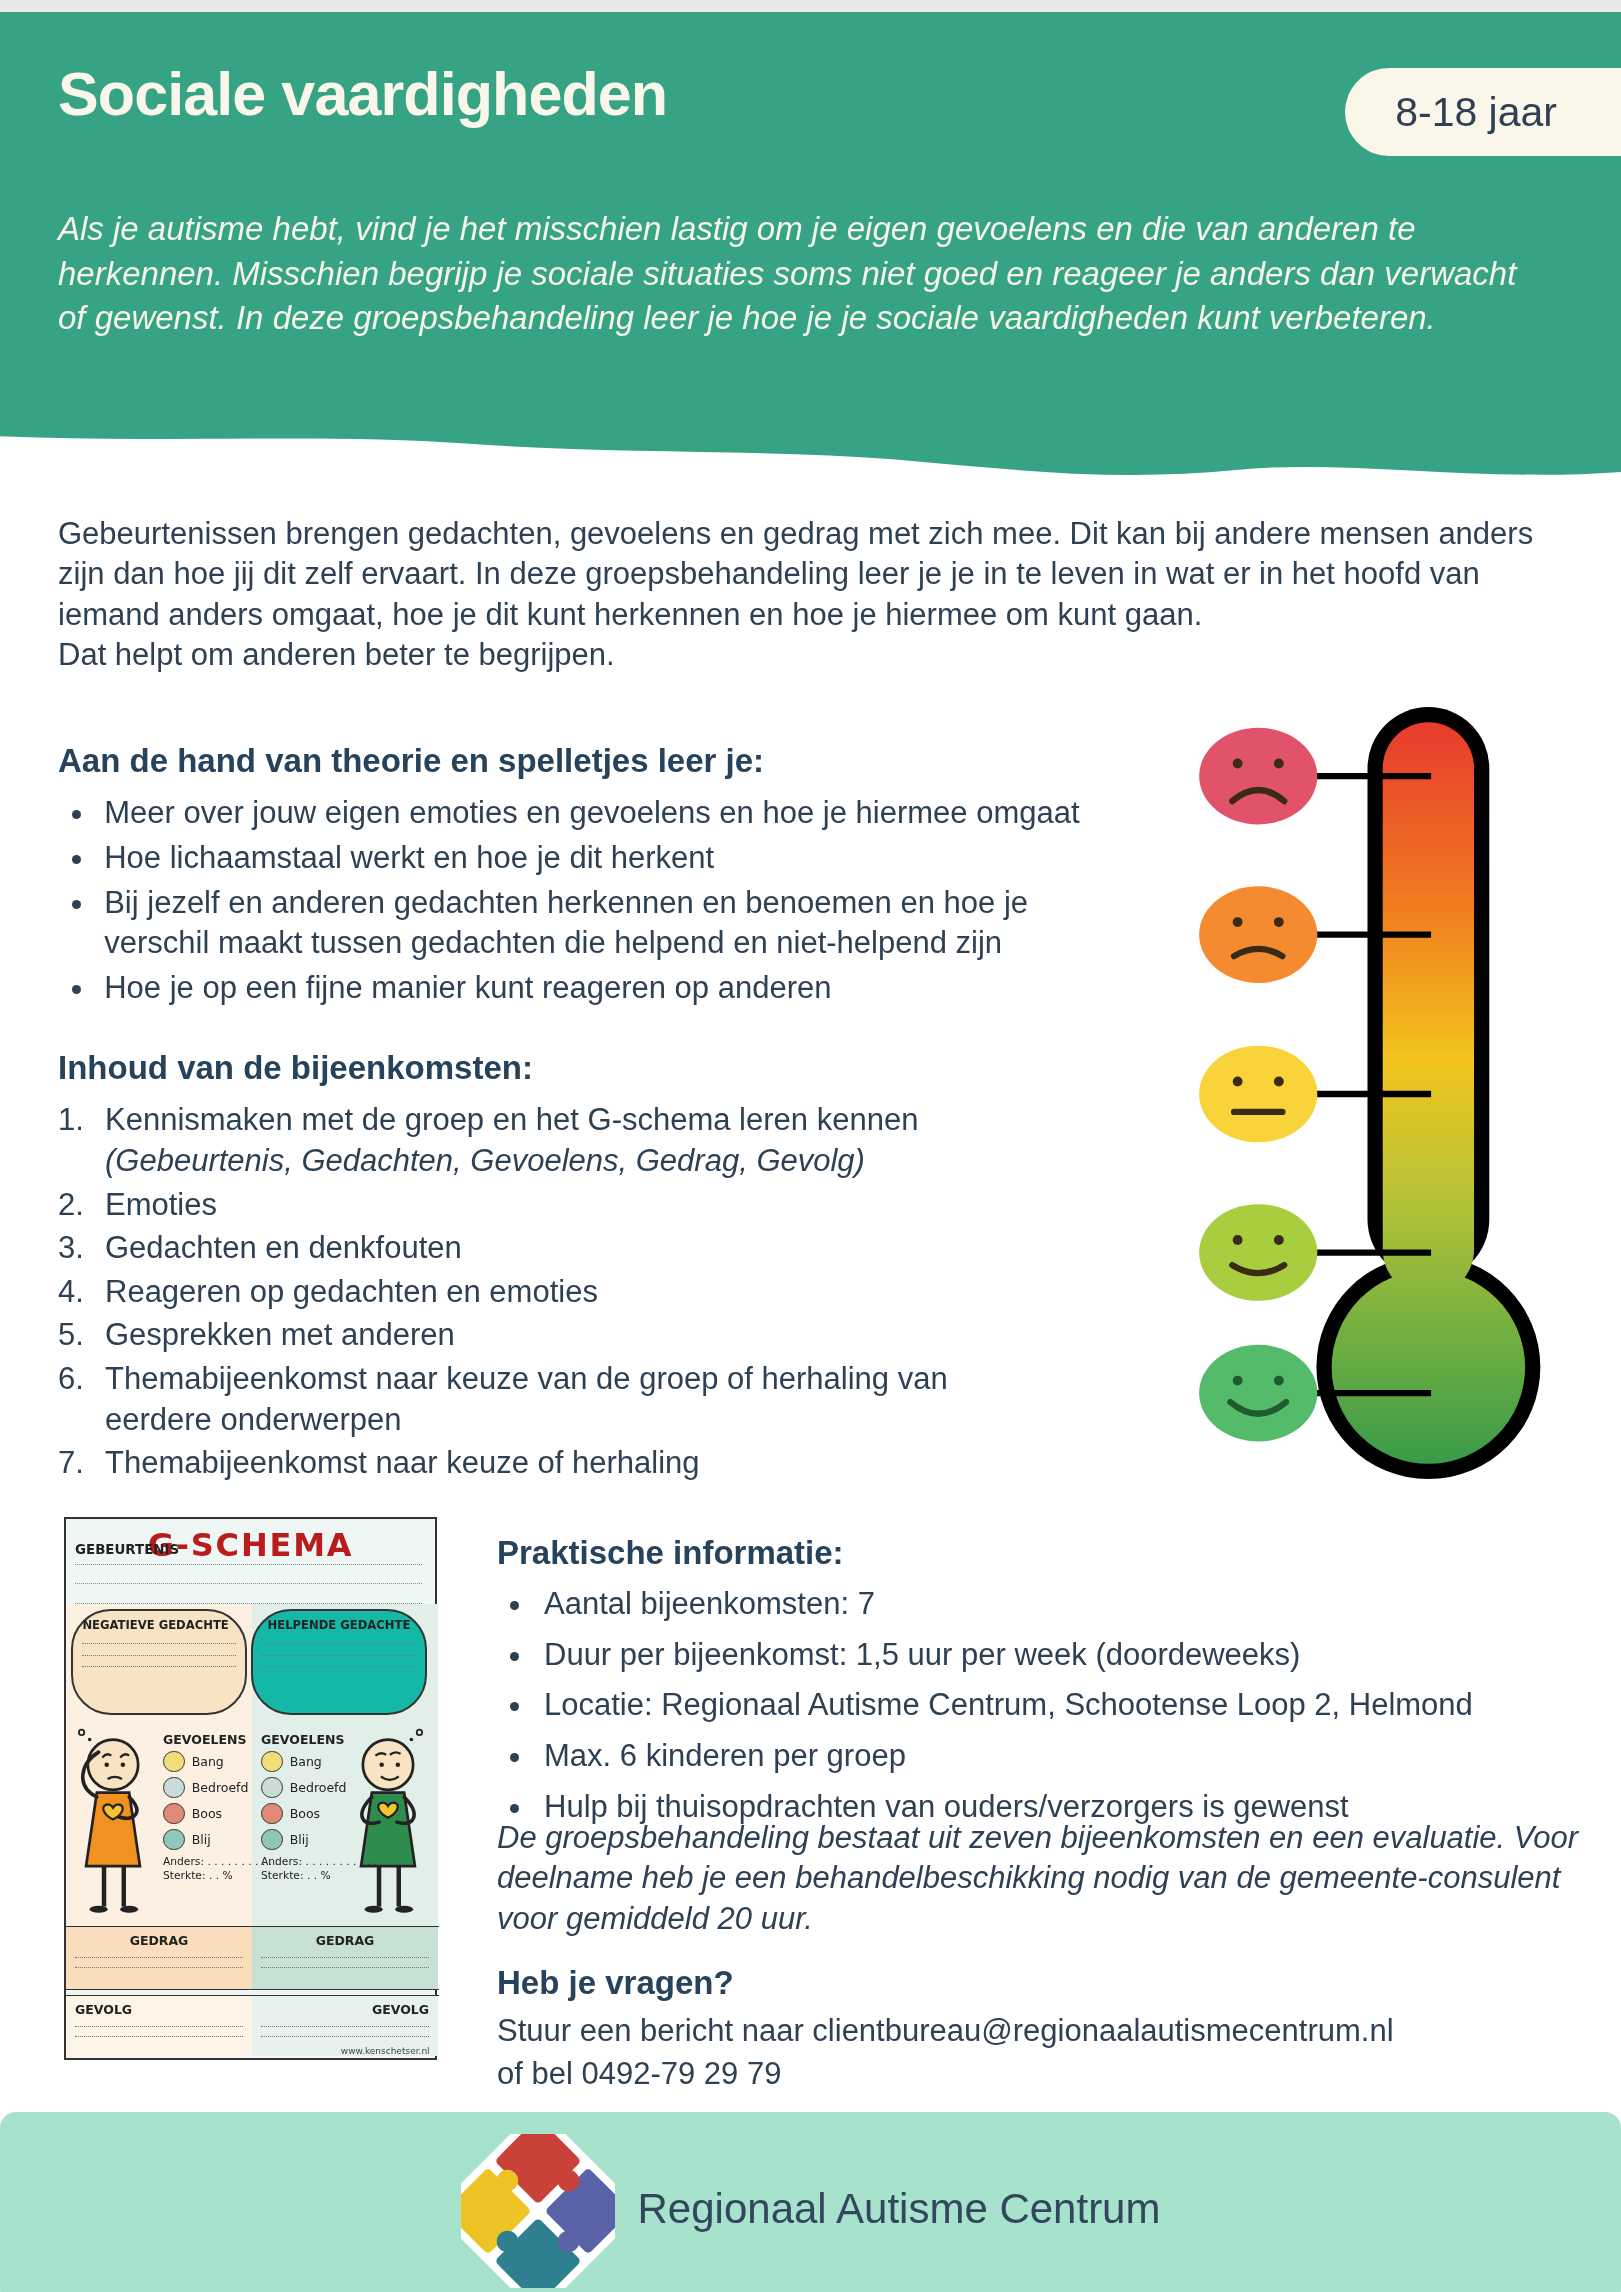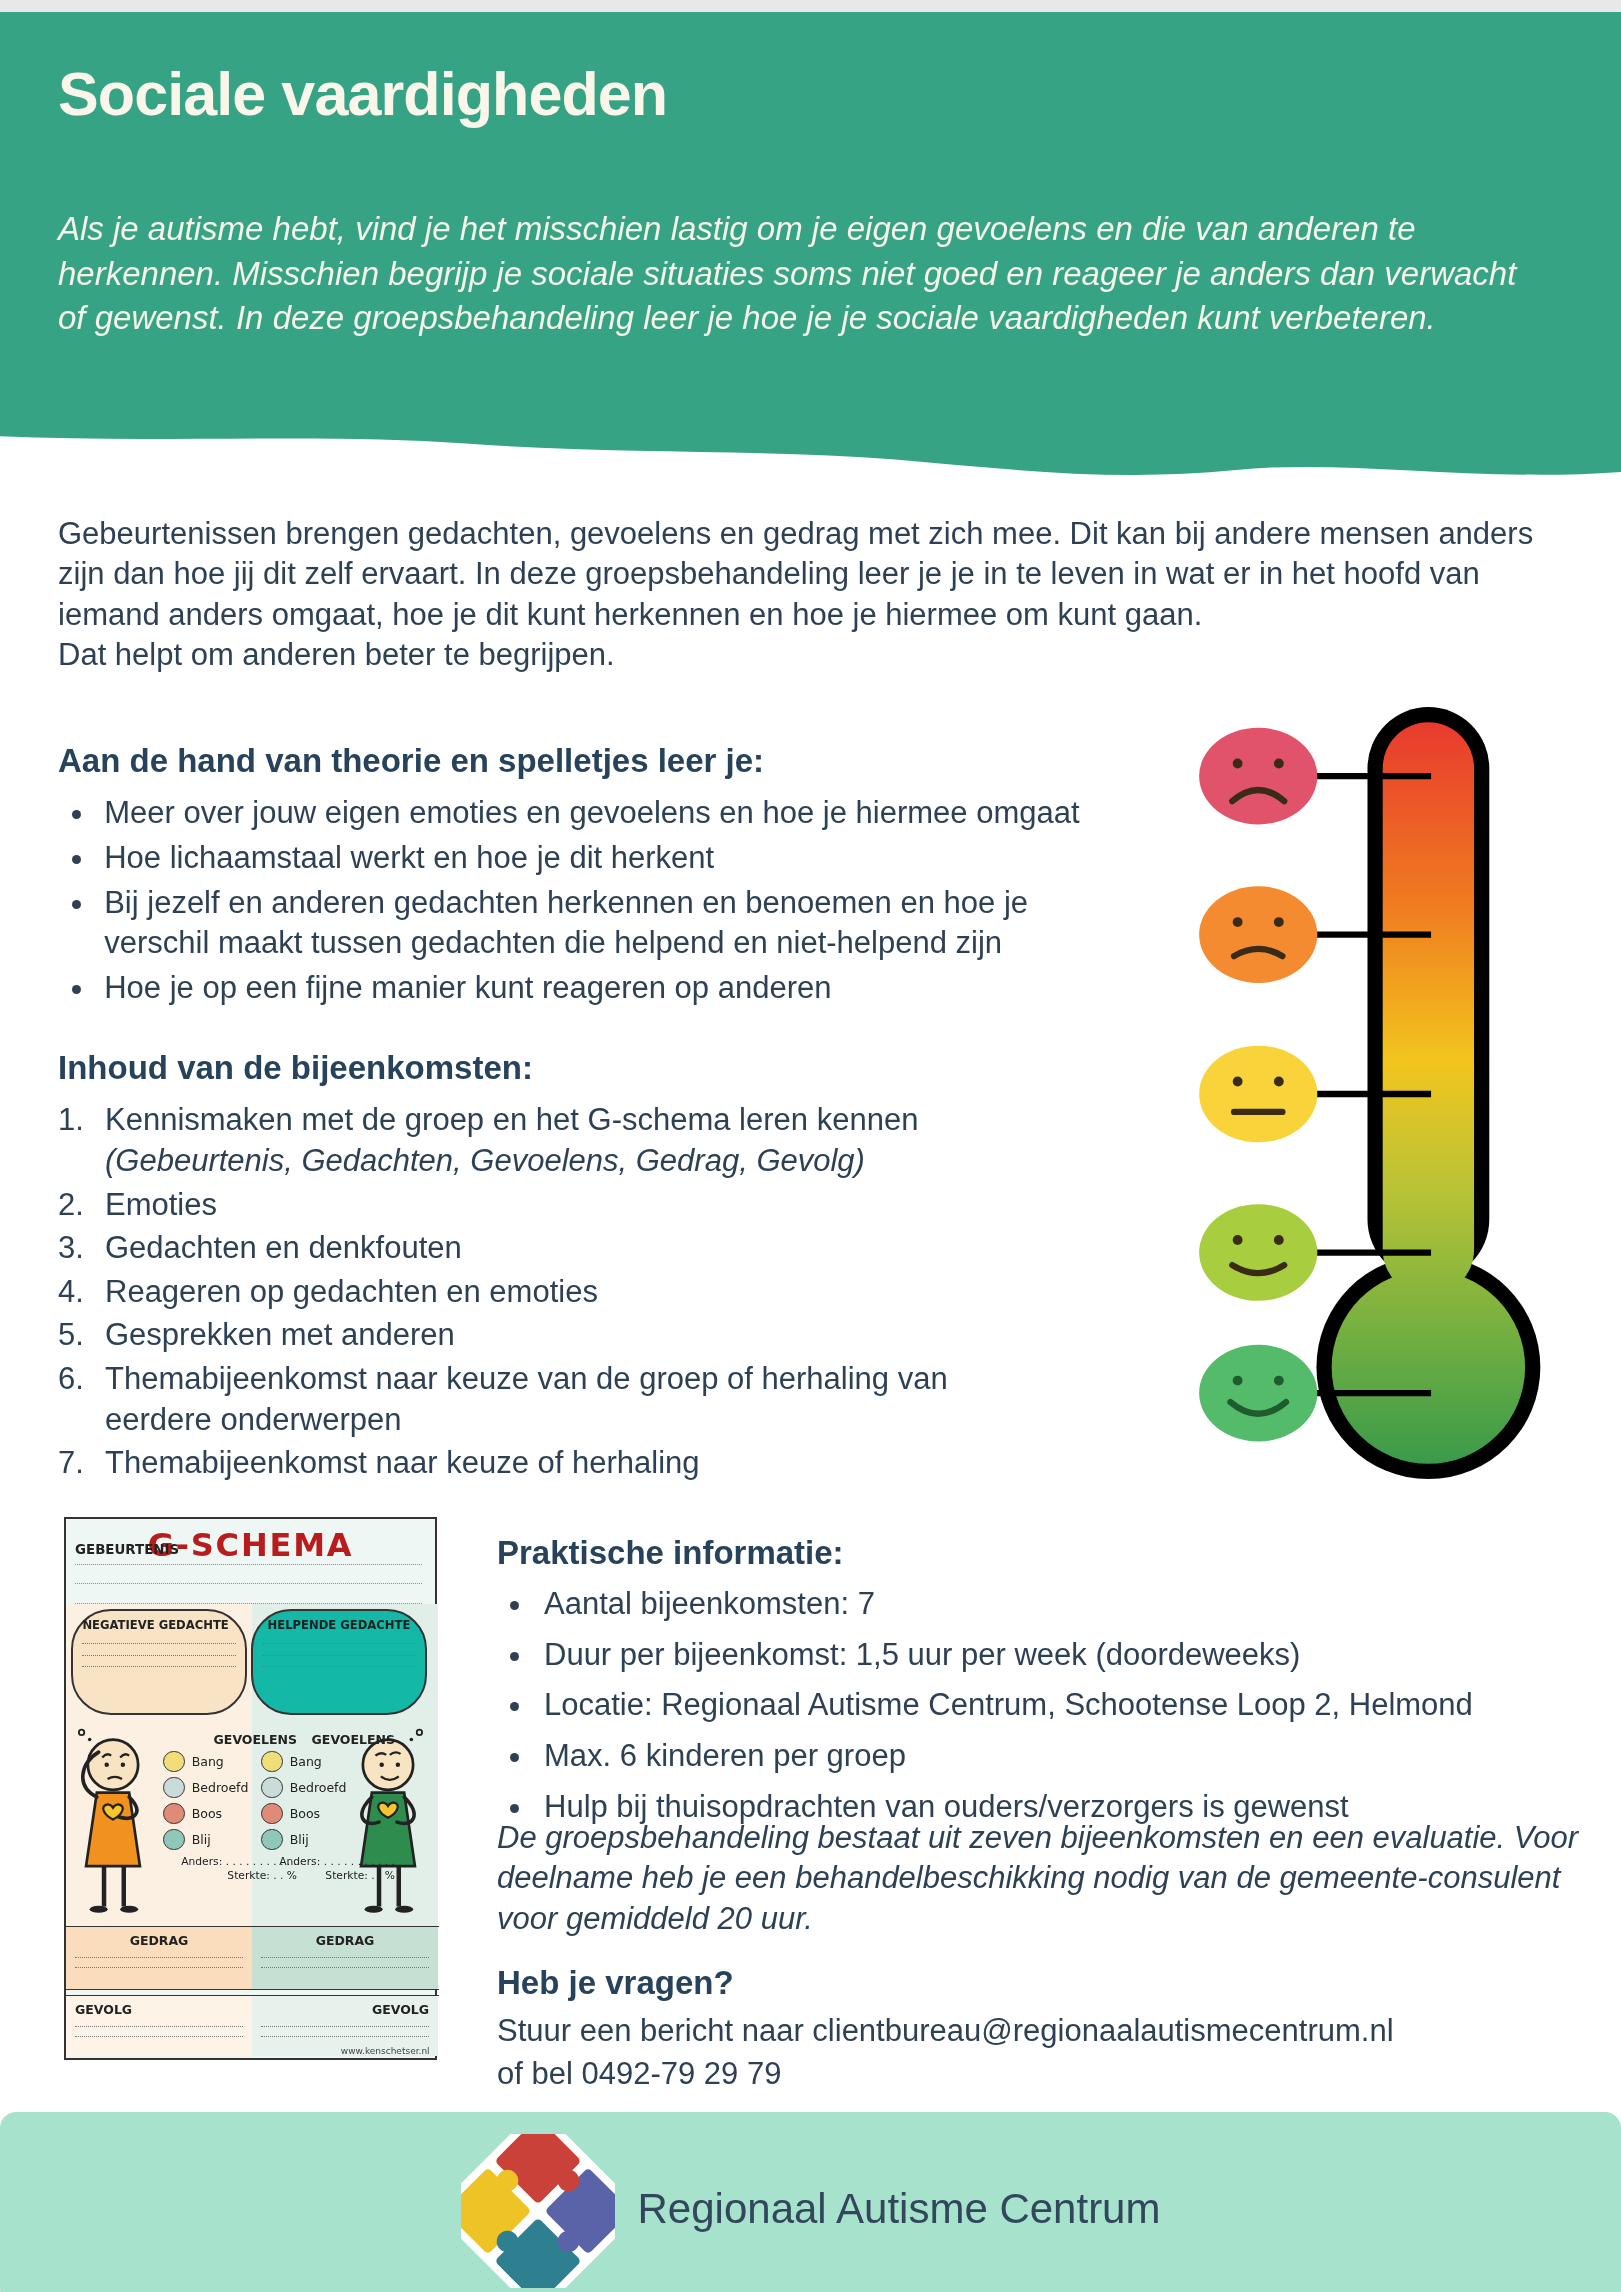--- a/index.html
+++ b/index.html
@@ -39,21 +39,21 @@
   .gs-title { position:absolute; top:7.2px; left:0; width:100%; text-align:center; font-size:32px;
               font-weight:bold; color:#b91c1c; letter-spacing:1.8px; }
   .gs-gebeurtenis { position:absolute; top:23px; left:9px; font-size:13.4px; font-weight:bold; color:#222; }
   .gs-dots { position:absolute; left:9px; width:347px; border-bottom:1.8px dotted #7e9693; }
   .gs-halfL { position:absolute; left:0; top:85px; width:186px; height:324px; background:#fbf0e2; }
   .gs-halfR { position:absolute; left:186px; top:85px; width:186px; height:324px; background:#e2efe8; }
   .cloud { position:absolute; top:90px; width:176px; height:106px; border:2.7px solid #333;
            border-radius:40px; padding:7.2px 9px 0 9px; }
   .cloud .cl-label { font-size:11.6px; font-weight:bold; color:#222; }
   .cloud .cl-dots { border-bottom:1.8px dotted #777; margin-top:10.7px; }
-  .gevoelens-block { position:absolute; width:134px;text-align:right; }
+  .gevoelens-block { position:absolute; width:134px; }
   .gv-label { font-size:12.5px; font-weight:bold; color:#222; margin-bottom:3.6px; }
   .emo-row { display:flex; align-items:center; margin-bottom:4.5px; }
   .emo-dot { width:21.5px; height:21.5px; border-radius:50%; border:1.8px solid #333; margin-right:7.2px; }
   .emo-label { font-size:12.5px; color:#222; }
   .gv-small { font-size:10.7px; color:#222; margin-top:1.8px; }
   .gs-figure { position:absolute; width:90px; height:193px; }
   .gs-band { position:absolute; left:0; width:373px; height:64px; border-top:1.8px solid #333; border-bottom:1.8px solid #333; }
   .gs-band .half { position:absolute; top:0; width:186px; height:100%; padding:6px 9px; }
   .band-label { font-size:12.5px; font-weight:bold; color:#222; text-align:center; }
   .band-dots { border-bottom:1.8px dotted #777; margin-top:9px; }
@@ -77,20 +77,23 @@
 </head>
 <body>
 
 <div class="page">
 
   <div class="header" style="background-color: rgb(54, 163, 133);"></div>
   <svg class="wave" viewBox="0 0 1810 72" preserveAspectRatio="none">
     <path d="M0,6 C180,14 360,2 520,14 C680,26 840,20 1000,32 C1120,42 1240,58 1380,44 C1500,31 1650,58 1810,46 L1810,0 L0,0 Z" fill="#36a385"></path>
   </svg>
   <div class="title">Sociale vaardigheden</div>
+  <div class="badge">
+    <span>8-18 jaar</span>
+  </div>
   <div class="intro">Als je autisme hebt, vind je het misschien lastig om je eigen gevoelens en die van anderen te herkennen. Misschien begrijp je sociale situaties soms niet goed en reageer je anders dan verwacht of gewenst. In deze groepsbehandeling leer je hoe je je sociale vaardigheden kunt verbeteren.</div>
 
   <div class="paragraph">
     <span>Gebeurtenissen brengen gedachten, gevoelens en gedrag met zich mee. Dit kan bij andere mensen anders zijn dan hoe jij dit zelf ervaart. In deze groepsbehandeling leer je je in te leven in wat er in het hoofd van iemand anders omgaat, hoe je dit kunt herkennen en hoe je hiermee om kunt gaan.</span><br>
     <span>Dat helpt om anderen beter te begrijpen.</span>
   </div>
 
   <div class="sec-heading theory-heading">Aan de hand van theorie en spelletjes leer je:</div>
   <ul class="theory-list">
     <li>Meer over jouw eigen emoties en gevoelens en hoe je hiermee omgaat</li>

